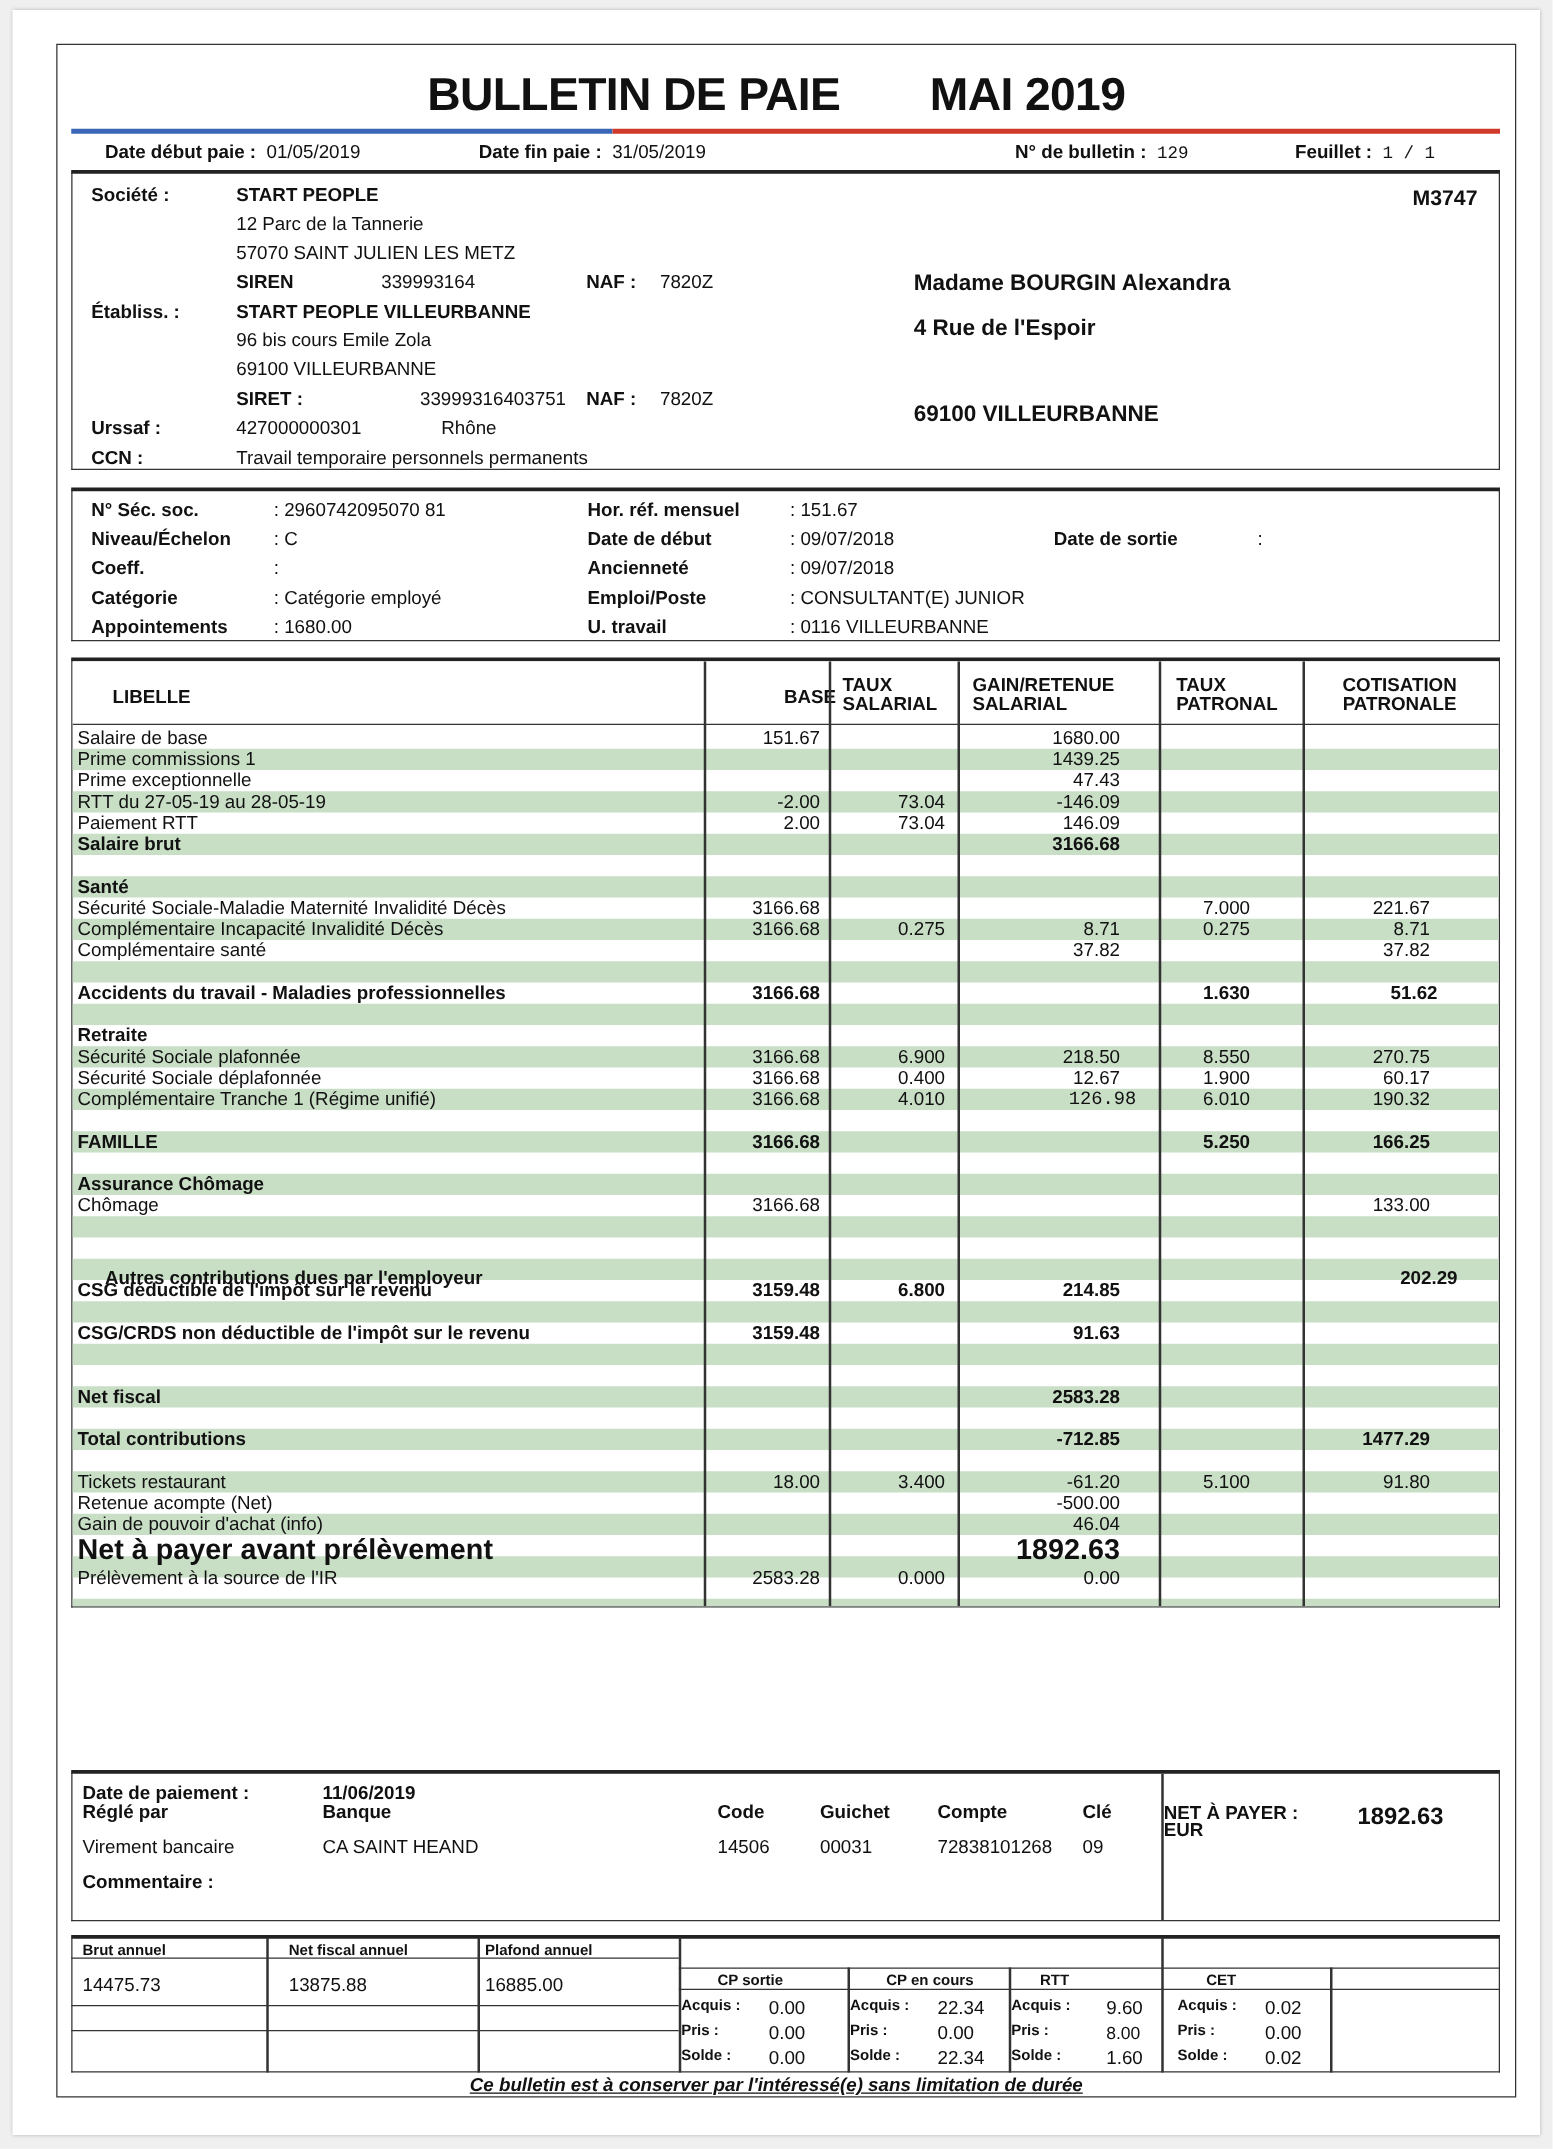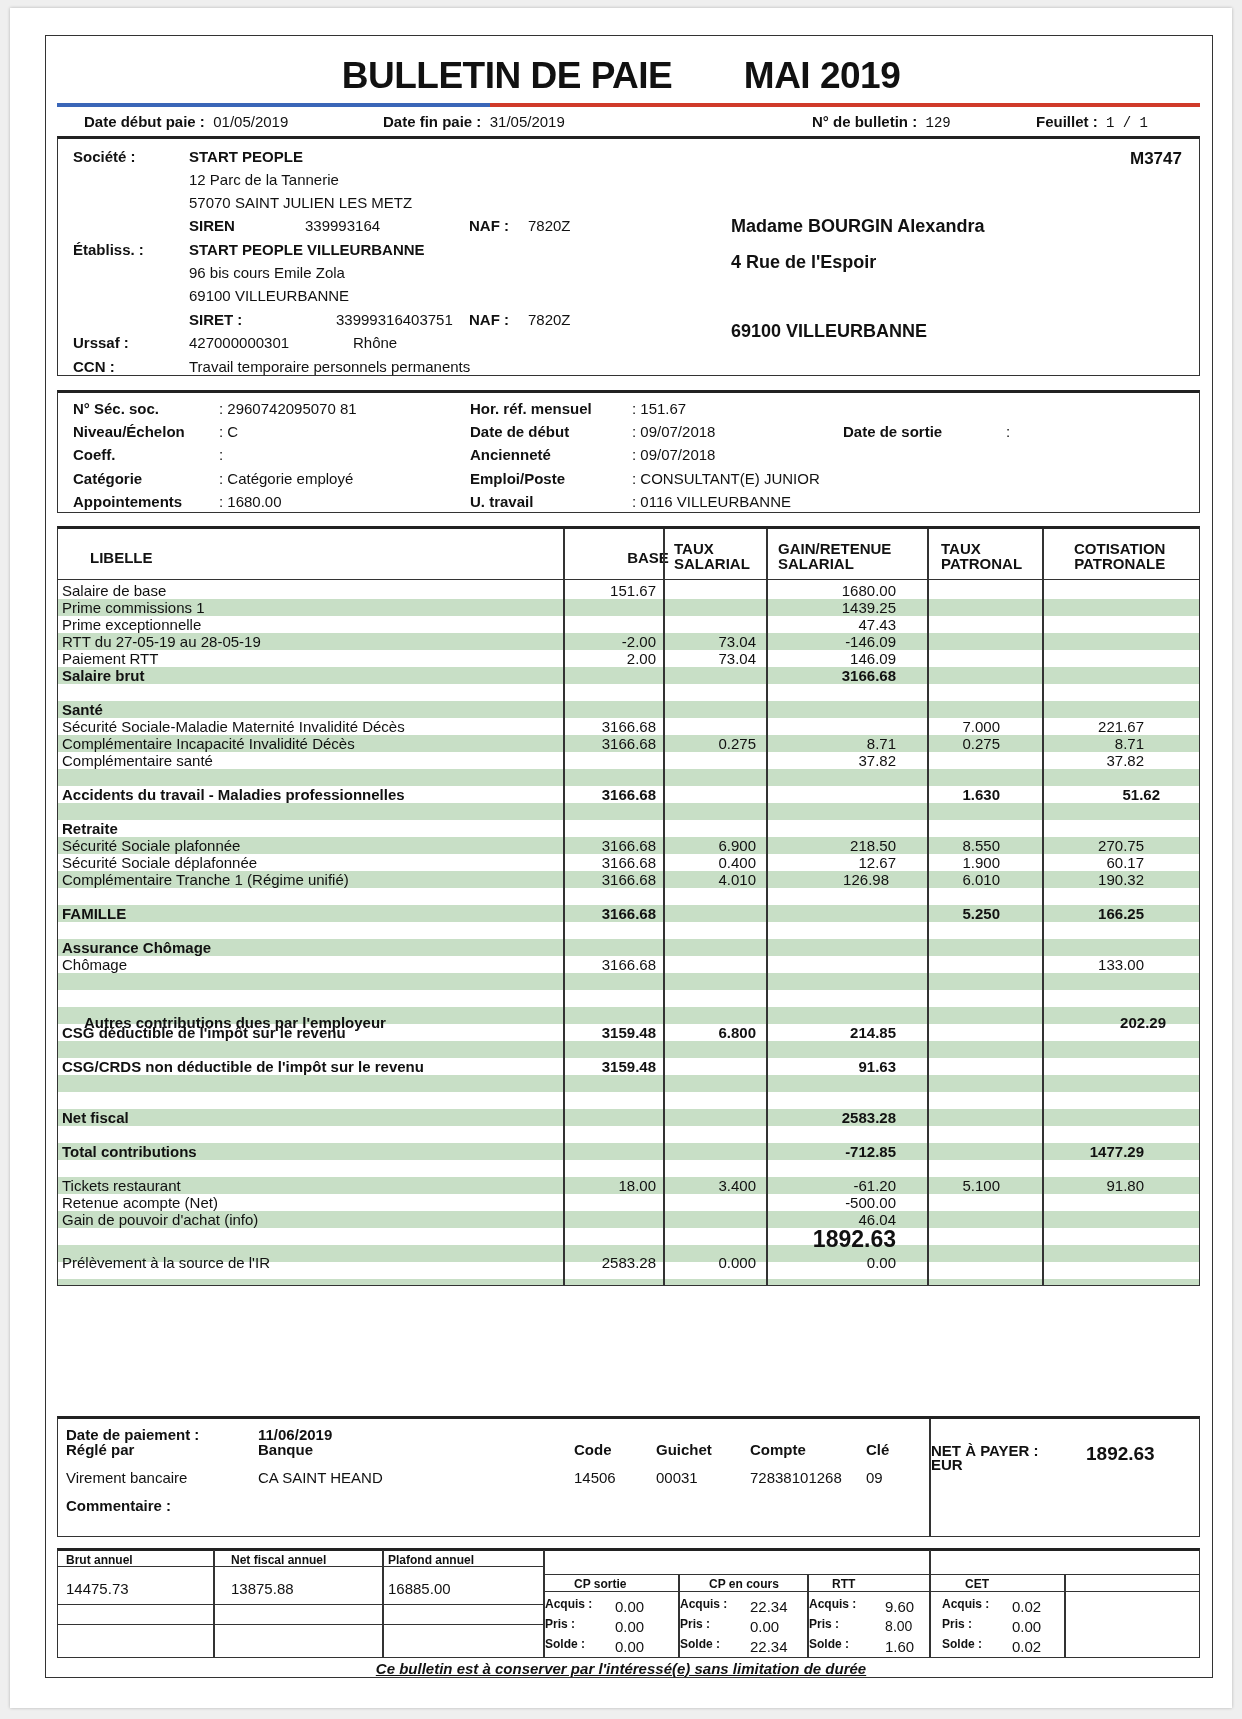--- a/index.html
+++ b/index.html
@@ -278,21 +278,21 @@
         <span class="num" style="right: 303px;"></span>
         <span class="num" style="right: 199px;"></span>
         <span class="num" style="right: 55px;"></span>
       </div>
       <div class="row bold" style="top: 257px;">
         <span class="lib">Accidents du travail - Maladies professionnelles</span>
         <span class="num" style="right: 543px;">3166.68</span>
         <span class="num" style="right: 443px;"></span>
         <span class="num" style="right: 303px;"></span>
         <span class="num" style="right: 199px;">1.630</span>
-        <span class="num" style="right: 39px; text-align: right;">51.62</span>
+        <span class="num" style="right: 49px; text-align: right;">51.62</span>
       </div>
       <div class="row" style="top: 274px;">
         <span class="lib"></span>
         <span class="num" style="right: 543px;"></span>
         <span class="num" style="right: 443px;"></span>
         <span class="num" style="right: 303px;"></span>
         <span class="num" style="right: 199px;"></span>
         <span class="num" style="right: 55px;"></span>
       </div>
       <div class="row bold" style="top: 291px;">
@@ -316,21 +316,21 @@
         <span class="num" style="right: 543px;">3166.68</span>
         <span class="num" style="right: 443px;">0.400</span>
         <span class="num" style="right: 303px;">12.67</span>
         <span class="num" style="right: 199px;">1.900</span>
         <span class="num" style="right: 55px;">60.17</span>
       </div>
       <div class="row" style="top: 342px;">
         <span class="lib">Complémentaire Tranche 1 (Régime unifié)</span>
         <span class="num" style="right: 543px;">3166.68</span>
         <span class="num" style="right: 443px;">4.010</span>
-        <span class="num" style="right: 310px;">126.98</span>
+        <span class="num" style="right: 290px; font-family: Liberation Mono, monospace;">126.98</span>
         <span class="num" style="right: 199px;">6.010</span>
         <span class="num" style="right: 55px;">190.32</span>
       </div>
       <div class="row" style="top: 359px;">
         <span class="lib"></span>
         <span class="num" style="right: 543px;"></span>
         <span class="num" style="right: 443px;"></span>
         <span class="num" style="right: 303px;"></span>
         <span class="num" style="right: 199px;"></span>
         <span class="num" style="right: 55px;"></span>
@@ -481,20 +481,21 @@
       </div>
       <div class="row" style="top: 682px;">
         <span class="lib">Gain de pouvoir d'achat (info)</span>
         <span class="num" style="right: 543px;"></span>
         <span class="num" style="right: 443px;"></span>
         <span class="num" style="right: 303px;">46.04</span>
         <span class="num" style="right: 199px;"></span>
         <span class="num" style="right: 55px;"></span>
       </div>
       <div class="row big" style="top: 697px;">
+        <span class="lib">Net à payer avant prélèvement</span>
         <span class="num" style="right: 543px;"></span>
         <span class="num" style="right: 443px;"></span>
         <span class="num" style="right: 303px;">1892.63</span>
         <span class="num" style="right: 199px;"></span>
         <span class="num" style="right: 55px;"></span>
       </div>
       <div class="row" style="top: 725px;">
         <span class="lib">Prélèvement à la source de l'IR</span>
         <span class="num" style="right: 543px;">2583.28</span>
         <span class="num" style="right: 443px;">0.000</span>

